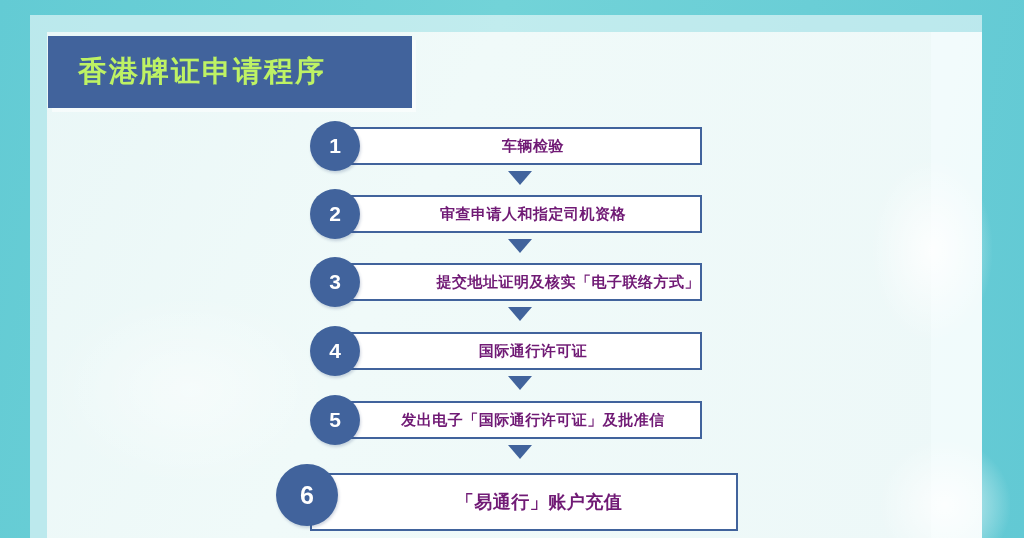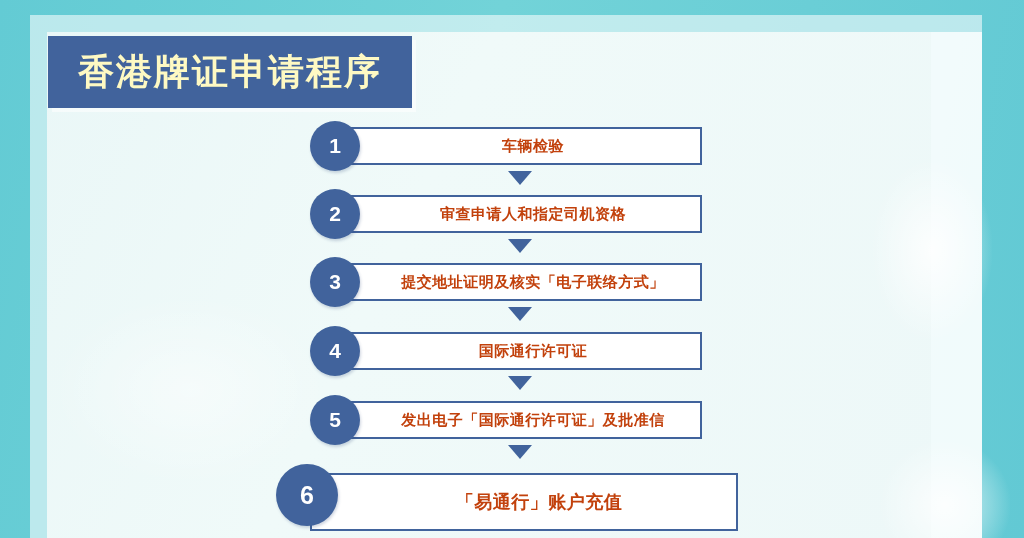--- a/index.html
+++ b/index.html
@@ -79,22 +79,22 @@
     left: 48px;
     top: 36px;
     width: 364px;
     height: 72px;
     background: #41639c;
     box-shadow: 4px 4px 0 rgba(255,255,255,0.55);
     display: flex;
     align-items: center;
   }
   .title-text {
-    color: #fef9c3;
-    font-size: 36px;
+    color: #bef264;
+    font-size: 29px;
     font-weight: bold;
     letter-spacing: 2px;
     margin-left: 30px;
     white-space: nowrap;
   }
 
   
   .flow {
     position: absolute;
     left: 0;
@@ -134,21 +134,21 @@
     background: #ffffff;
     border: 2px solid #41639c;
     box-sizing: border-box;
     display: flex;
     align-items: center;
     justify-content: center;
     z-index: 2;
   }
 
   .step-label {
-    color: #c2410c;
+    color: #701a75;
     font-size: 15px;
     font-weight: bold;
     letter-spacing: 0.5px;
     white-space: nowrap;
     padding-left: 26px;
   }
 
   .arrow {
     position: absolute;
     width: 0;
@@ -203,21 +203,21 @@
 
     <div class="step-row" style="left:310px; top:189px; width:392px;">
       <div class="step-box" style="width:364px;align-items:center;">
         <span class="step-label">审查申请人和指定司机资格</span>
       </div>
       <div class="step-badge">2</div>
     </div>
     <div class="arrow" style="left:508px; top:239px;"></div>
 
     <div class="step-row" style="left:310px; top:257px; width:392px;">
-      <div class="step-box" style="width:364px;">
+      <div class="step-box" style="width:364px;justify-content:flex-end;">
         <span class="step-label">提交地址证明及核实「电子联络方式」</span>
       </div>
       <div class="step-badge">3</div>
     </div>
     <div class="arrow" style="left:508px; top:307px;"></div>
 
     <div class="step-row" style="left:310px; top:326px; width:392px;">
       <div class="step-box" style="width:364px;">
         <span class="step-label">国际通行许可证</span>
       </div>

